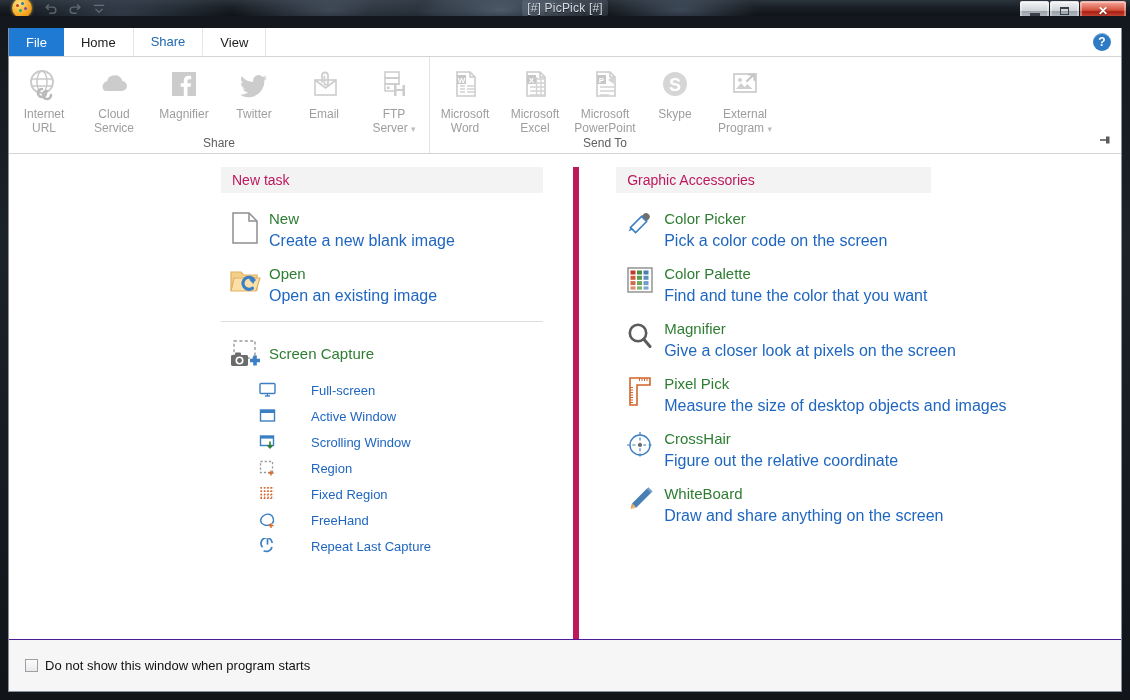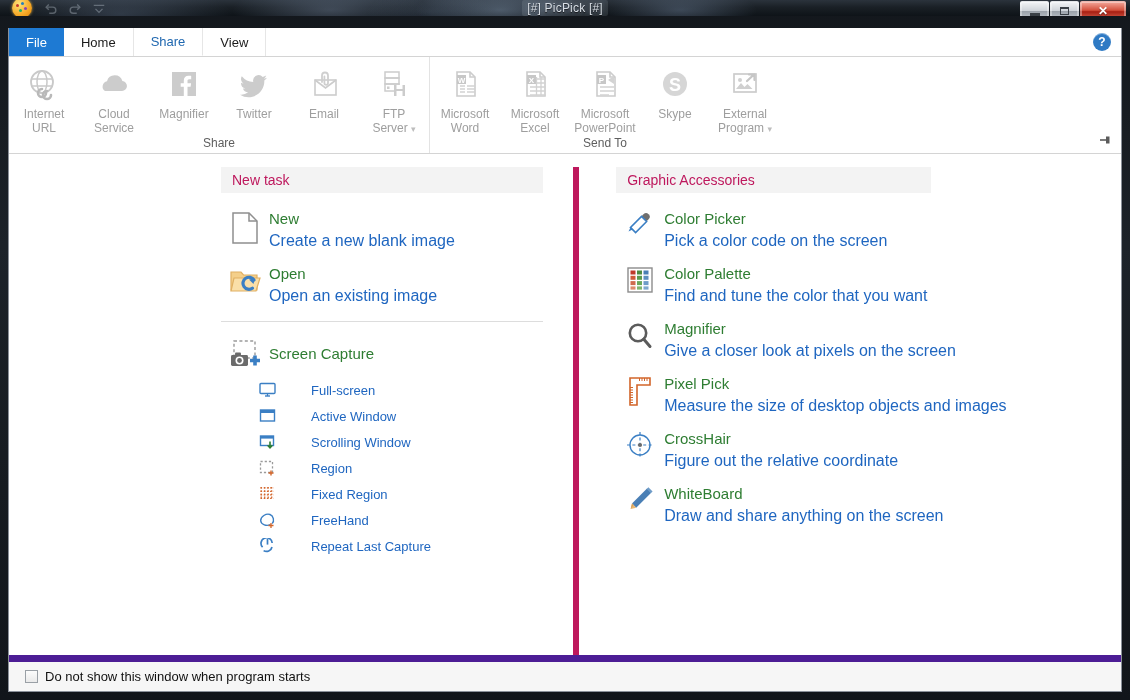--- a/index.html
+++ b/index.html
@@ -161,21 +161,21 @@
   .bigitem .desc  { font-size: 16px; color: #1f66c0; margin-top: 6px; line-height: 14px; }
 
   .hr { height:1px; background:#dddddd; width: 322px; margin: 18px 0 0 0; }
 
   .subitem { display: flex; align-items: flex-end; margin-top: 8px; height: 18px; gap: 24px; }
   .subitem .sico { width: 40px; flex:none; display:flex; align-items:center; justify-content:center; }
   .subitem .slbl { font-size: 13px; color: #1f66c0; }
 
   
   #statusbar {
-    height: 36px; border-top: 7px solid #4c1d95;
+    height: 52px; border-top: 1px solid #4c1d95;
     background: #f6f6f6; display: flex; align-items: center;
     padding-left: 16px;
   }
   #chk-box {
     width: 13px; height: 13px; border: 1px solid #9aa0a6;
     background: linear-gradient(180deg,#fcfcfc,#eaeaea); margin-right: 7px; flex:none;
   }
   #chk-label { font-size: 13px; color: #111; }
   svg { display:block; }
 </style>

